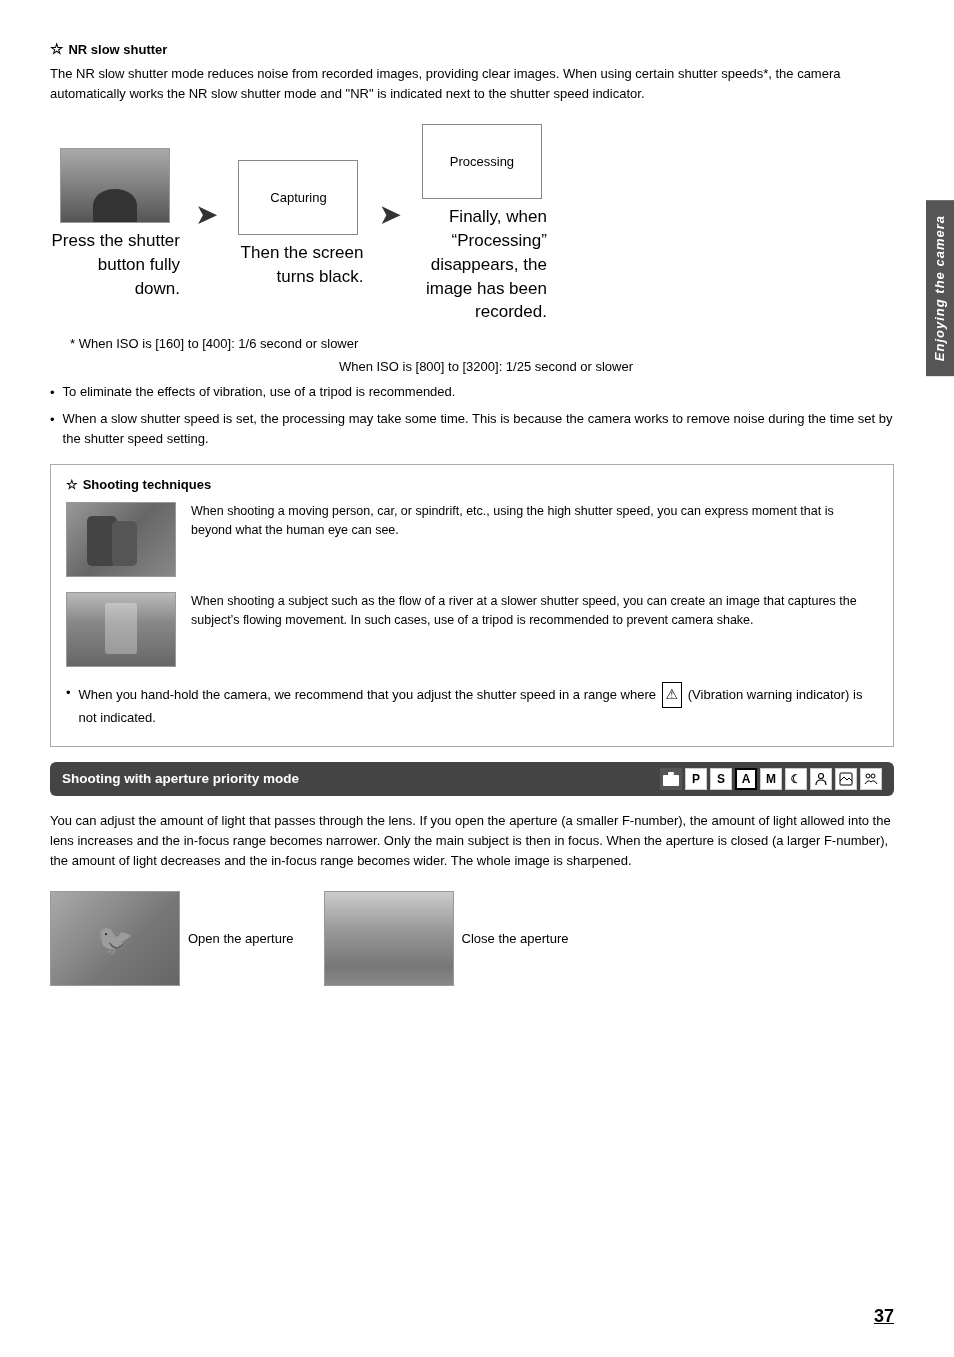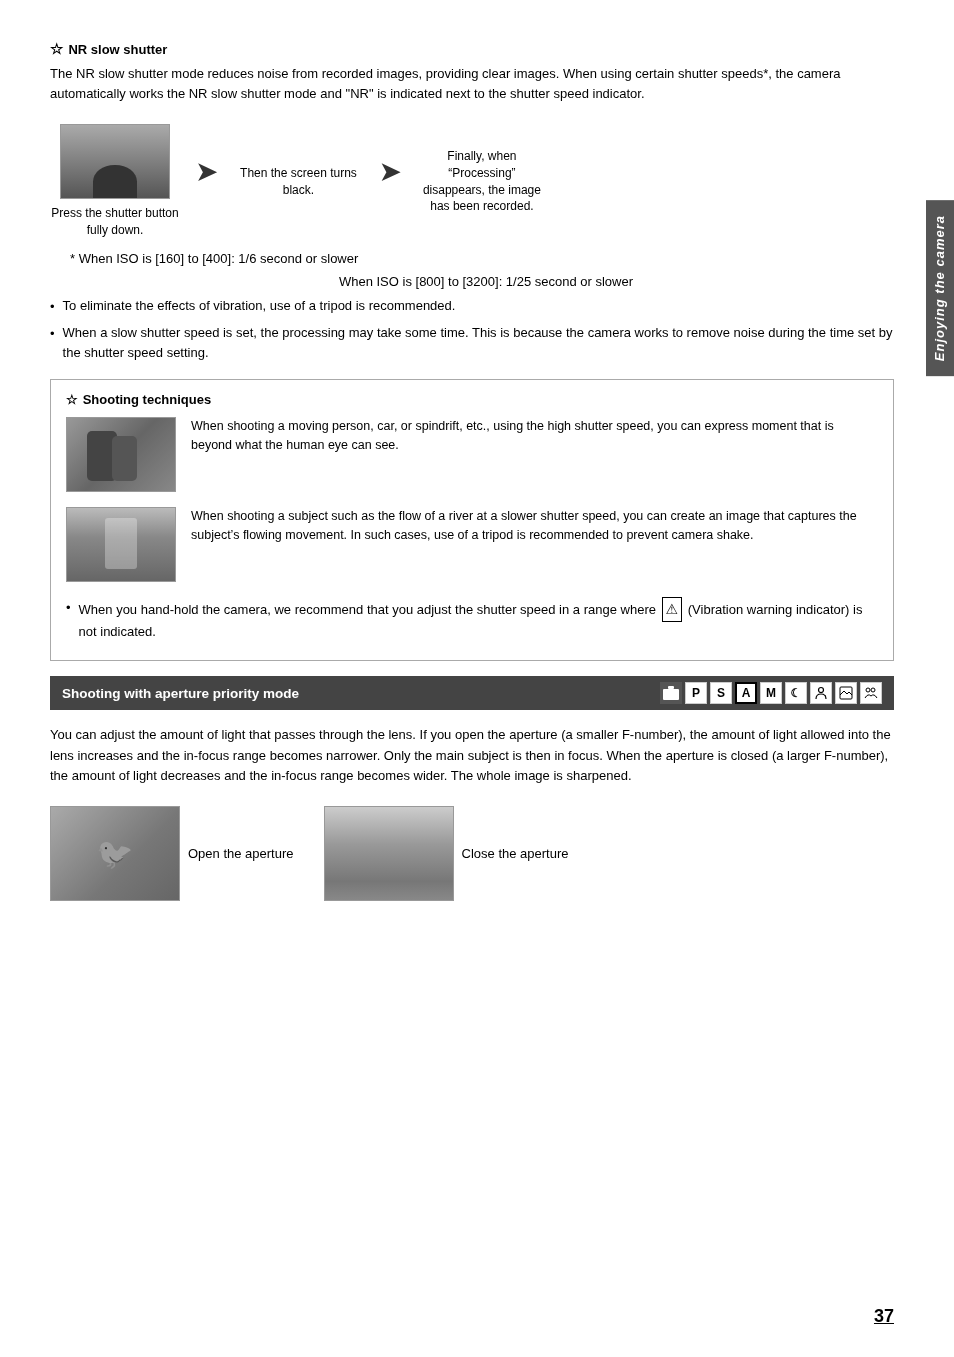--- a/index.html
+++ b/index.html
@@ -97,22 +97,22 @@
       font-size: 13px;
       font-weight: normal;
       background: #fff;
     }
     .arrow {
       font-size: 28px;
       color: #333;
       margin-top: -20px;
     }
     .caption {
-      font-size: 12px;
-      text-align: center;
+      font-size: 17px;
+      text-align: right;
       line-height: 1.4;
       max-width: 130px;
     }
     .notes-section {
       margin: 4px 0;
       line-height: 1.55;
     }
     .notes-section .indent {
       padding-left: 20px;
       margin-bottom: 3px;
@@ -200,20 +200,21 @@
     .section-header {
       background: #444;
       color: #fff;
       padding: 6px 12px;
       font-size: 13.5px;
       font-weight: bold;
       display: flex;
       align-items: center;
       justify-content: space-between;
       margin-bottom: 15px;
+      border-radius: 6px;
     }
     .mode-icons {
       display: flex;
       align-items: center;
       gap: 3px;
     }
     .mode-icon {
       width: 22px;
       height: 22px;
       display: flex;
@@ -303,26 +304,32 @@
   <div class="diagram-row">
 
     <div class="diagram-item">
       <div class="diagram-img diagram-img-arch"></div>
       <div class="caption">Press the shutter button fully down.</div>
     </div>
 
     <div class="arrow">➤</div>
 
     <div class="diagram-item">
+      <div class="diagram-box">
+        <span>Capturing</span>
+      </div>
       <div class="caption">Then the screen turns black.</div>
     </div>
 
     <div class="arrow">➤</div>
 
     <div class="diagram-item">
+      <div class="diagram-box">
+        <span>Processing</span>
+      </div>
       <div class="caption">Finally, when “Processing” disappears, the image has been recorded.</div>
     </div>
   </div>
 
   <div class="notes-section">
     <div class="indent">
       * <span>When ISO is [160] to [400]: 1/6 second or slower</span>
     </div>
     <div class="indent" style="padding-left:28px;text-align:center;">
       <span>When ISO is [800] to [3200]: 1/25 second or slower</span>

